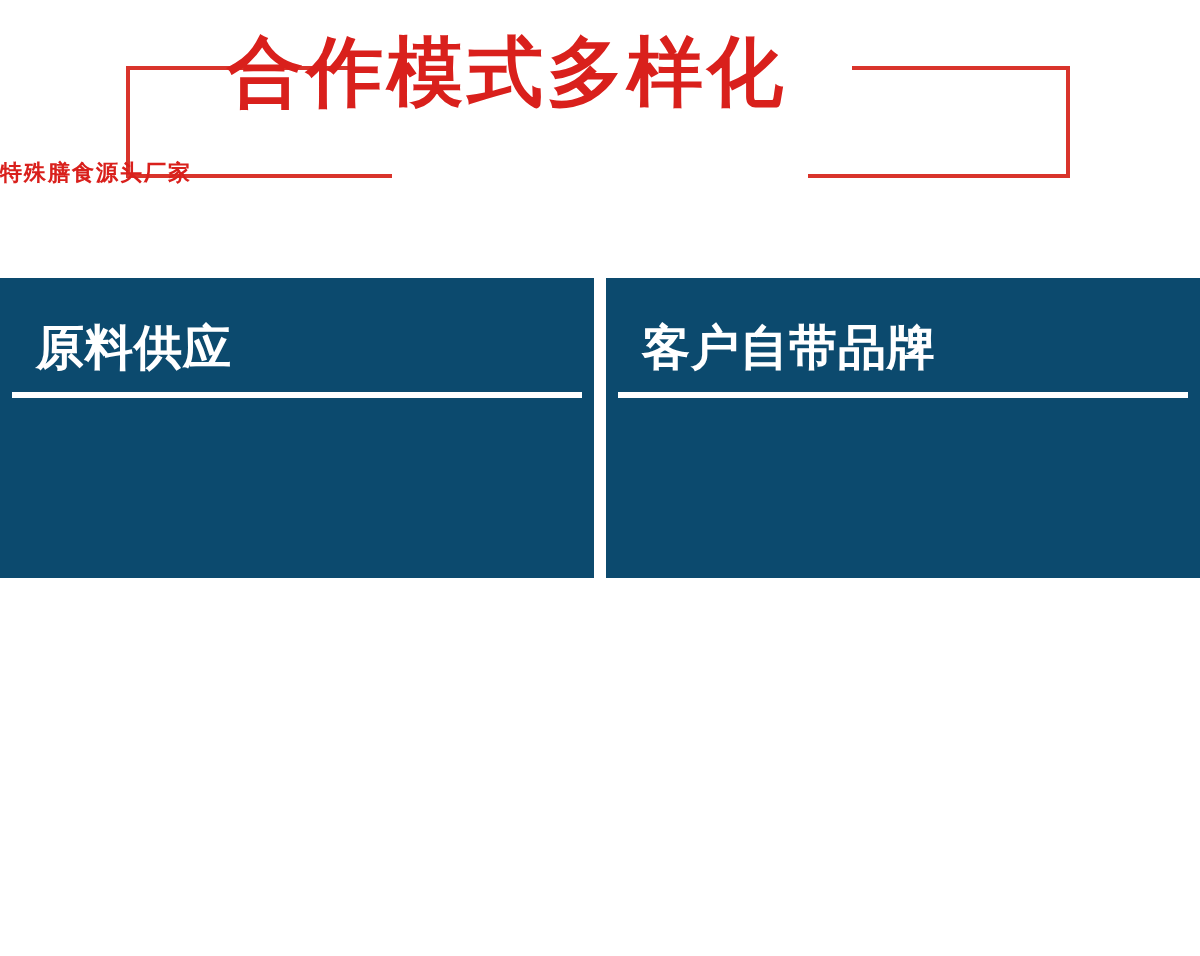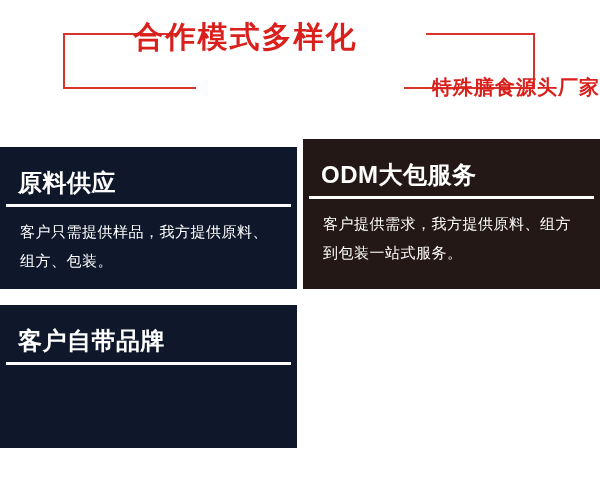--- a/index.html
+++ b/index.html
@@ -47,39 +47,39 @@
     position: absolute;
     left: 196px;
     top: 81px;
     width: 208px;
     height: 14px;
     background: #ffffff;
   }
 
   .header-title {
     position: absolute;
-    left: 4px;
+    left: 12px;
     top: 20px;
     width: 483px;
     text-align: center;
-    font-size: 30px;
+    font-size: 38px;
     line-height: 34px;
     font-weight: bold;
     color: #d9201c;
     letter-spacing: 2px;
     white-space: nowrap;
   }
 
   .header-subtitle {
     position: absolute;
     left: 0;
     top: 76px;
     width: 600px;
-    text-align: right;
-    font-size: 20px;
+    text-align: left;
+    font-size: 11px;
     line-height: 22px;
     font-weight: bold;
     color: #d9201c;
     letter-spacing: 1px;
     white-space: nowrap;
   }
 
   
   .cards {
     position: absolute;
@@ -93,21 +93,21 @@
     column-gap: 6px;
     row-gap: 8px;
   }
 
   .card {
     position: relative;
     box-sizing: border-box;
     padding: 0;
     overflow: hidden;
   }
-  .card.red  { background: #0f172a; margin-top: 8px; }
+  .card.red  { background: #0c4a6e; }
   .card.dark { background: #231815; }
 
   .card-title {
     position: absolute;
     left: 18px;
     top: 22px;
     font-size: 24px;
     line-height: 28px;
     font-weight: bold;
     color: #ffffff;
@@ -147,28 +147,22 @@
   <div class="header-title">合作模式多样化</div>
 
   <div class="header-subtitle">特殊膳食源头厂家</div>
 </div>
 
 <div class="cards">
 
   <div class="card red">
     <div class="card-title">原料供应</div>
     <div class="card-divider"></div>
-    <div class="card-body">客户只需提供样品，我方提供原料、组方、包装。</div>
   </div>
 
 
-  <div class="card dark">
-    <div class="card-title">ODM大包服务</div>
-    <div class="card-divider"></div>
-    <div class="card-body">客户提供需求，我方提供原料、组方到包装一站式服务。</div>
-  </div>
 
   <div class="card red">
     <div class="card-title">客户自带品牌</div>
     <div class="card-divider"></div>
   </div>
 
 </div>
 
 </body></html>

